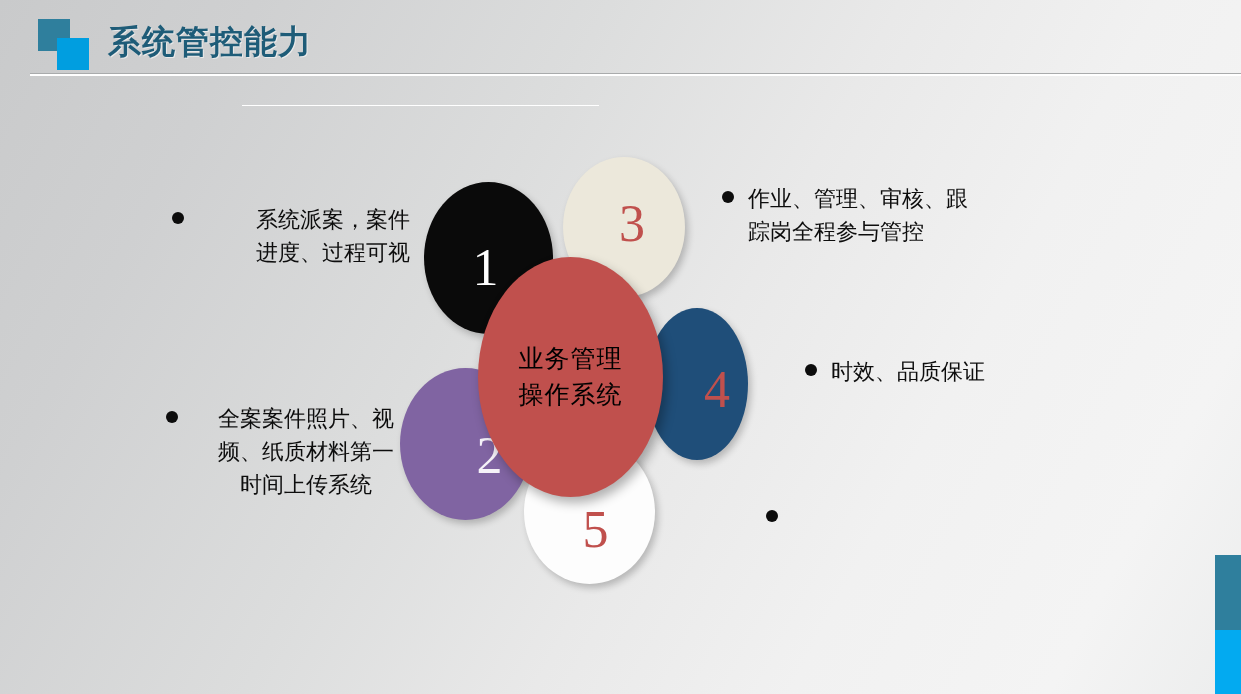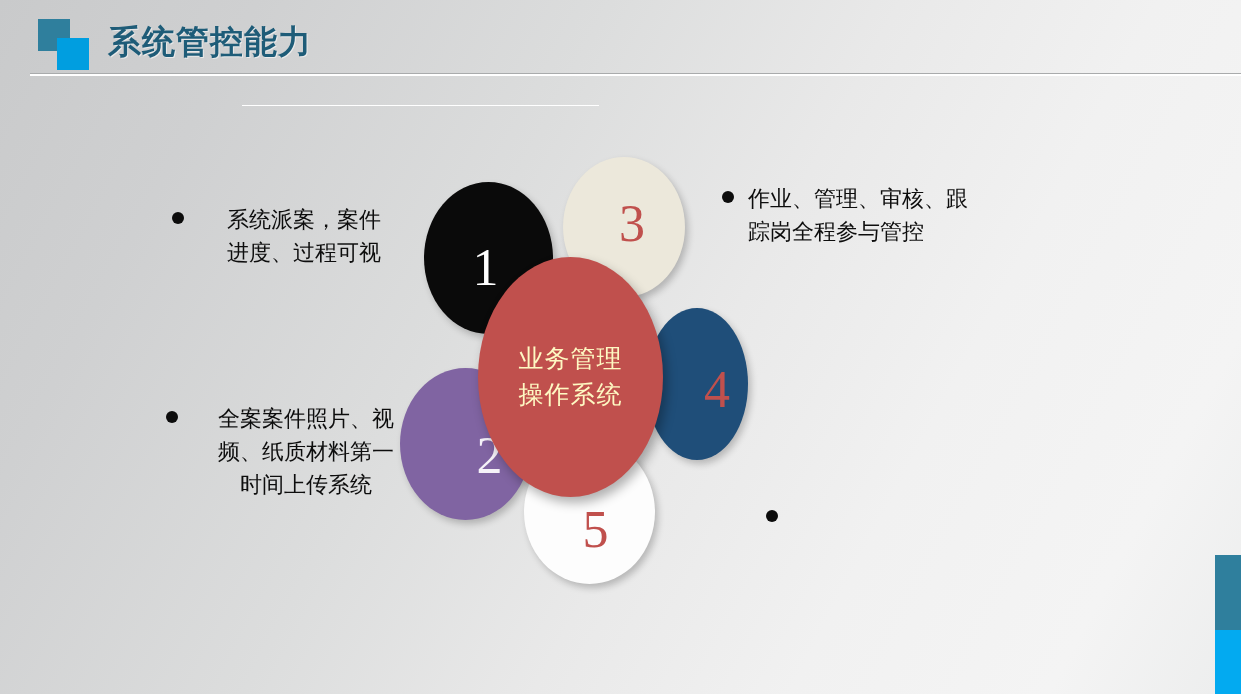--- a/index.html
+++ b/index.html
@@ -148,21 +148,21 @@
 
   #petal-center {
     left: 478px; top: 257px;
     width: 185px; height: 240px;
     background: #c0504d;
     z-index: 6;
     box-shadow: 4px 6px 11px rgba(0,0,0,0.3);
     flex-direction: column;
   }
   #center-label {
-    color: #fef9c3;
+    color: #000000;
     font-family: "Liberation Serif", serif;
     font-size: 25px;
     line-height: 1.45;
     text-align: right;
     letter-spacing: 1px;
     white-space: pre-line;
   }
 
   
   .callout {
@@ -180,21 +180,21 @@
   }
   .callout-text {
     font-size: 22px;
     line-height: 1.5;
     color: #0d0d0d;
     white-space: pre-line;
     margin-left: 14px;
   }
 
   #callout-1 { left: 172px; top: 203px; width: 240px; }
-  #callout-1 .callout-text { text-align: center; width: 212px; }
+  #callout-1 .callout-text { text-align: right; width: 212px; }
 
   #callout-2 { left: 166px; top: 402px; width: 252px; justify-content: space-between; }
   #callout-2 .callout-text { text-align: center; width: 224px; }
 
   #callout-3 { left: 722px; top: 182px; width: 330px; }
   #callout-3 .callout-text { text-align: left; width: 300px; }
 
   #callout-4 { left: 805px; top: 355px; width: 250px; }
   #callout-4 .callout-text { text-align: left; }
 
@@ -254,20 +254,24 @@
 频、纸质材料第一
 时间上传系统</span>
     </div>
 
     <div class="callout" id="callout-3">
       <span class="bullet-dot"></span>
       <span class="callout-text">作业、管理、审核、跟
 踪岗全程参与管控</span>
     </div>
 
+    <div class="callout" id="callout-4">
+      <span class="bullet-dot"></span>
+      <span class="callout-text">时效、品质保证</span>
+    </div>
 
     <div class="callout" id="callout-5">
       <span class="bullet-dot"></span>
     </div>
   </div>
 
   <div id="edge-block-teal"></div>
   <div id="edge-block-blue"></div>
 
 </div>

